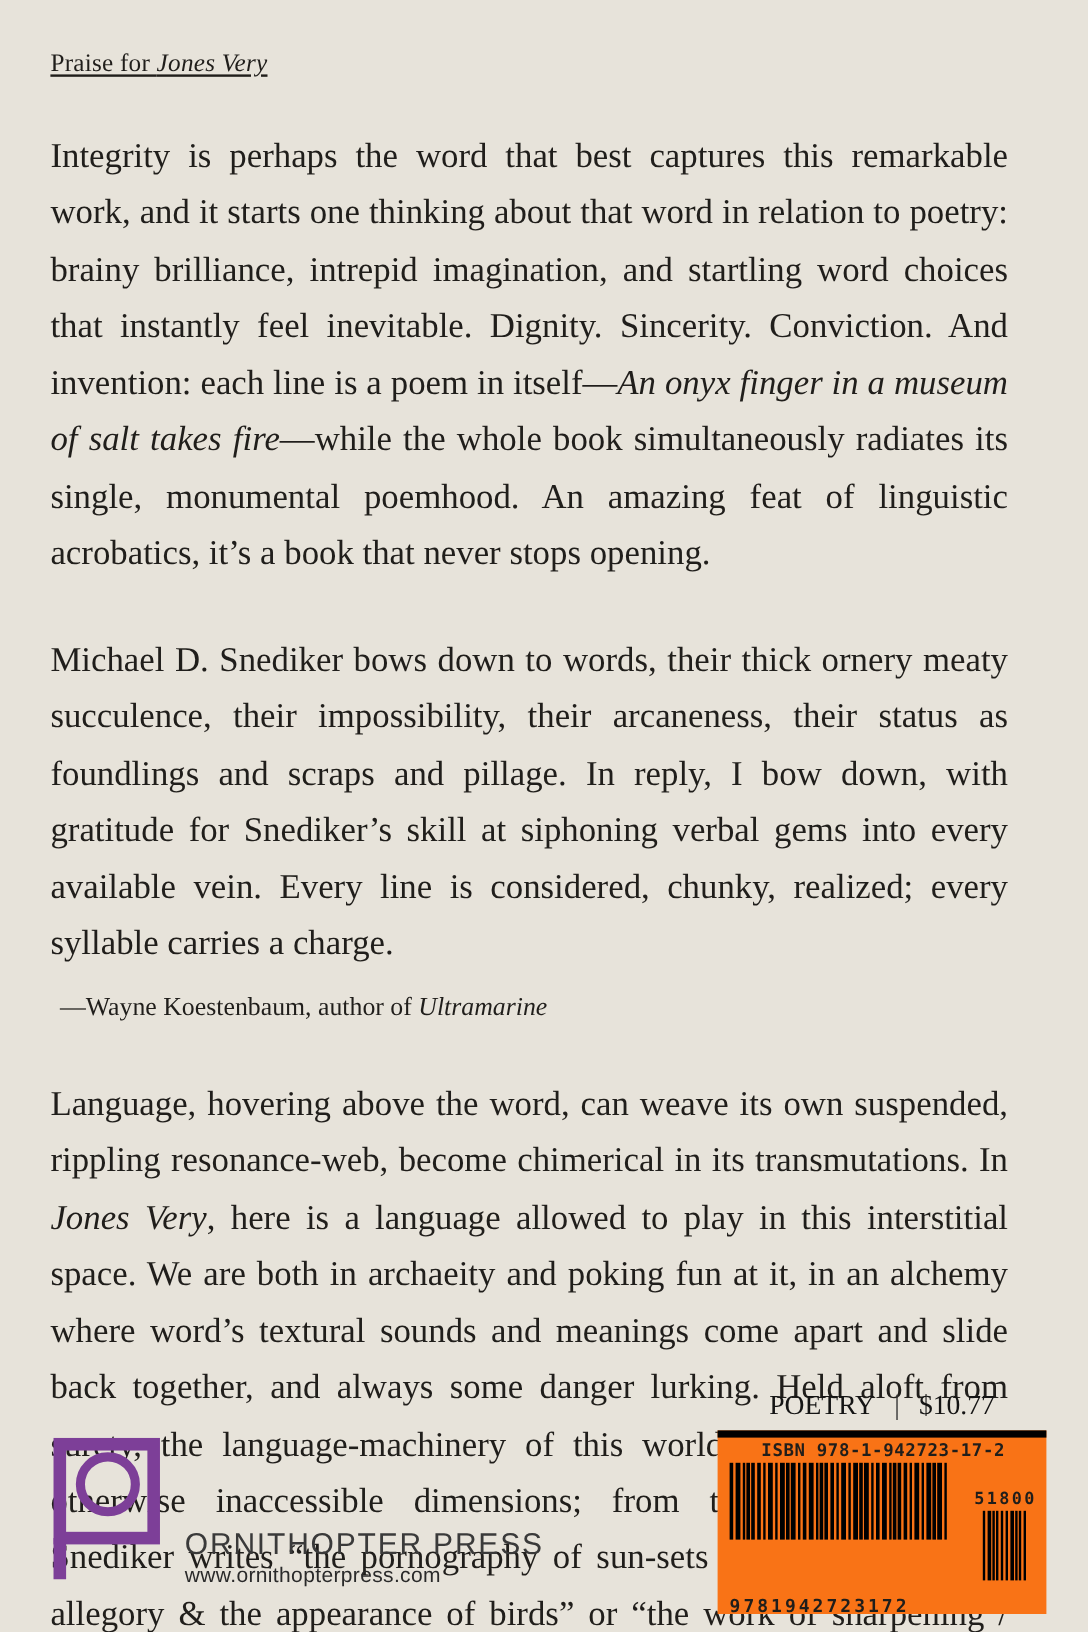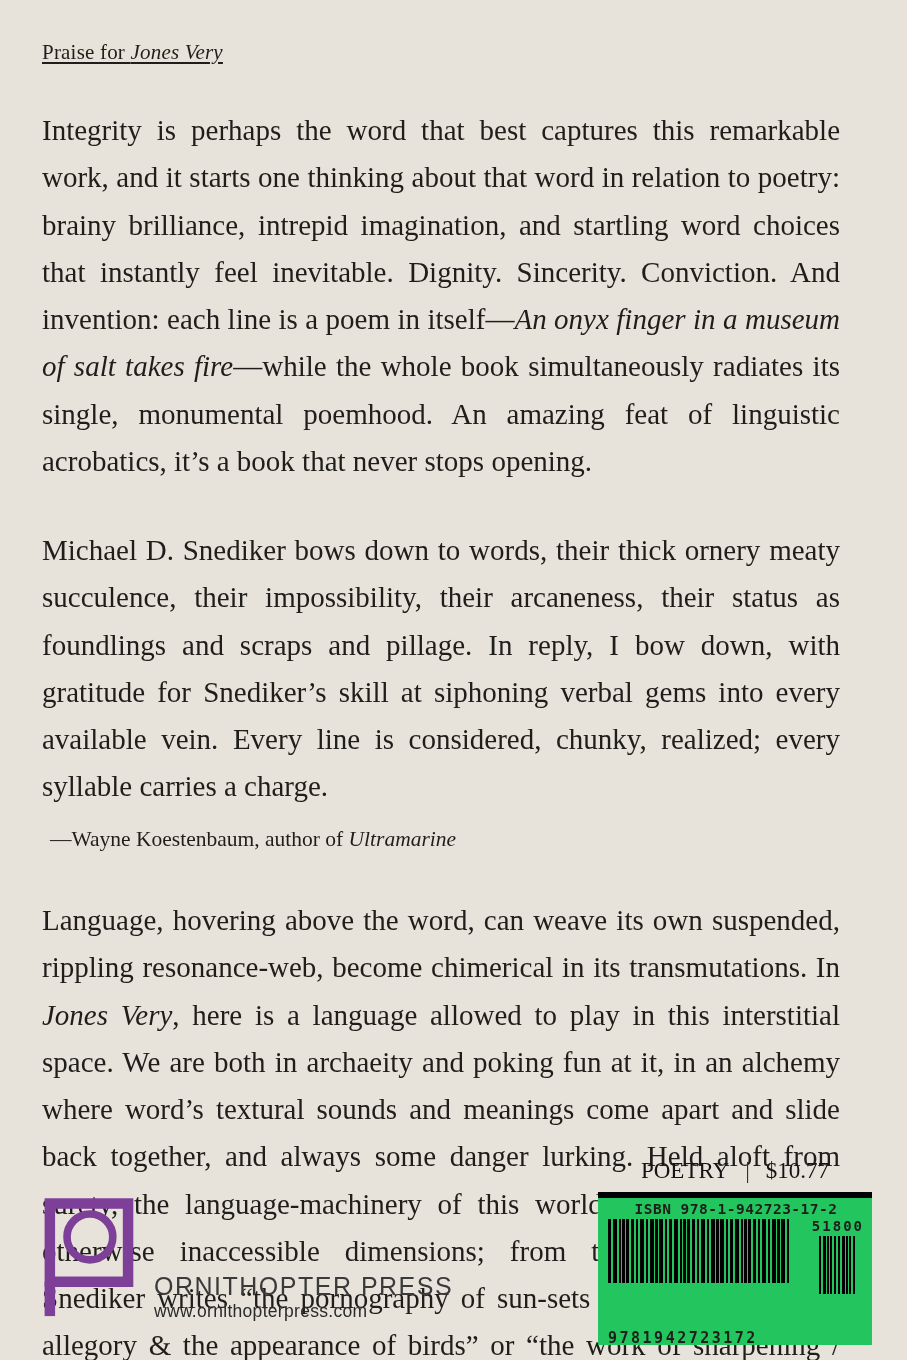--- a/index.html
+++ b/index.html
@@ -37,38 +37,38 @@
   .category-line{
     position:absolute;
     left:598px;top:1158px;width:274px;
     display:flex;justify-content:center;align-items:baseline;gap:16px;
     font-size:23px;color:#141414;
   }
   .category-line .sep{font-weight:300;color:#333;}
   .barcode-box{
     position:absolute;
     left:598px;top:1192px;width:274px;height:153px;
-    background:#22c55e;
+    background:#f97316;
     border-top:6px solid #000;
     box-sizing:border-box;
     padding:3px 8px 4px 10px;
   }
   .isbn-label{
     font-family:"DejaVu Sans Mono",monospace;
     font-size:14.5px;font-weight:bold;
     letter-spacing:.5px;
     text-align:center;
     white-space:nowrap;
   }
   .bars-row{display:flex;justify-content:space-between;margin-top:2px;}
   .main-col{display:flex;flex-direction:column;gap:44px;}
   .addon-col{display:flex;flex-direction:column;align-items:center;padding-top:0;}
   .addon-num{
     font-family:"DejaVu Sans Mono",monospace;
-    font-size:14px;font-weight:bold;letter-spacing:2px;line-height:1.1;
+    font-size:14px;font-weight:bold;letter-spacing:2px;line-height:1.1;margin-top:23px;
   }
   .bars{display:flex;align-items:stretch;height:64px;}
   .bars.addon-bars{height:58px;margin-top:2px;}
   .bars i{display:block;height:100%;background:#000;}
   .main-num{
     font-family:"DejaVu Sans Mono",monospace;
     font-size:15px;font-weight:bold;letter-spacing:2.5px;margin-top:2px;
   }
   
   .publisher{

